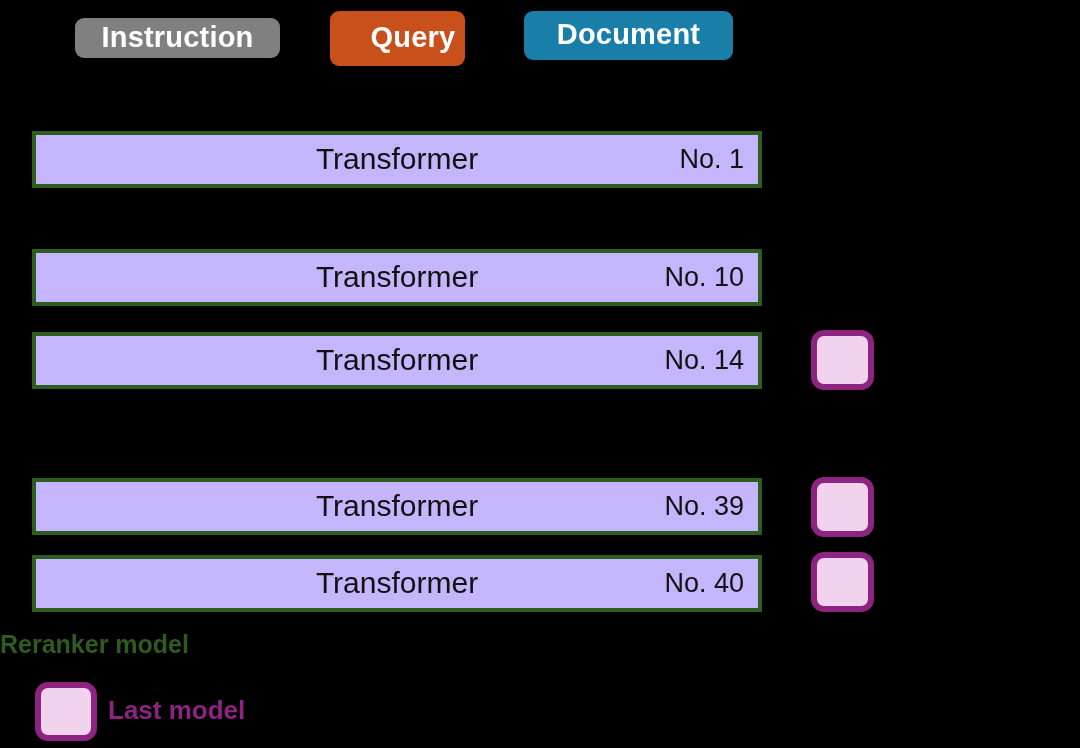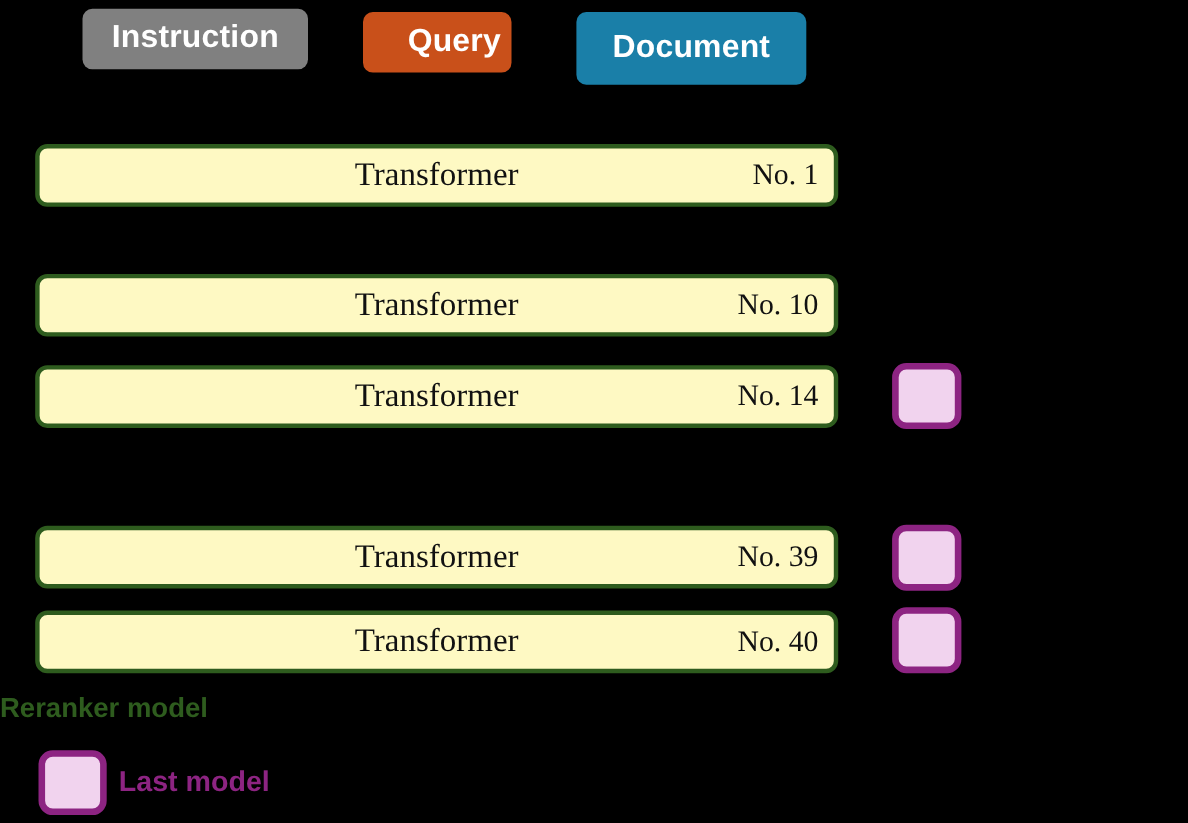--- a/index.html
+++ b/index.html
@@ -38,24 +38,23 @@
     white-space: nowrap;
   }
 
   
   .layer {
     position: absolute;
     left: 32px;
     width: 730px;
     height: 57px;
     box-sizing: border-box;
-    background: #fef9c3;
+    background: #c4b5fd;
     border: 4px solid #2e5c1e;
-    border-radius: 11px;
-    font-family: Liberation Serif, serif;
+    border-radius: 0;
   }
   .layer-title {
     position: absolute;
     left: 0;
     right: 0;
     top: 50%;
     transform: translateY(-50%);
     text-align: center;
     font-size: 30px;
     color: #111111;
@@ -122,29 +121,29 @@
     font-weight: bold;
     line-height: 1;
     white-space: nowrap;
   }
 </style>
 </head>
 <body>
 
 <div id="canvas">
 
-  <div class="badge" style="left:75px; top:8px; width:205px; height:55px; background:#808080;">
+  <div class="badge" style="left:75px; top:18px; width:205px; height:40px; background:#808080;">
     <span>Instruction</span>
   </div>
 
   <div class="badge" style="left:330px; top:11px; width:135px; height:55px; background:#c9501a;padding-left:31px;">
     <span>Query</span>
   </div>
 
-  <div class="badge" style="left:524px; top:11px; width:209px; height:66px; background:#1a7fa8;">
+  <div class="badge" style="left:524px; top:11px; width:209px; height:49px; background:#1a7fa8;">
     <span>Document</span>
   </div>
 
   <div class="layer" style="top:131px;">
     <span class="layer-title">Transformer</span>
     <span class="layer-index">No. 1</span>
   </div>
 
   <div class="layer" style="top:249px;">
     <span class="layer-title">Transformer</span>

